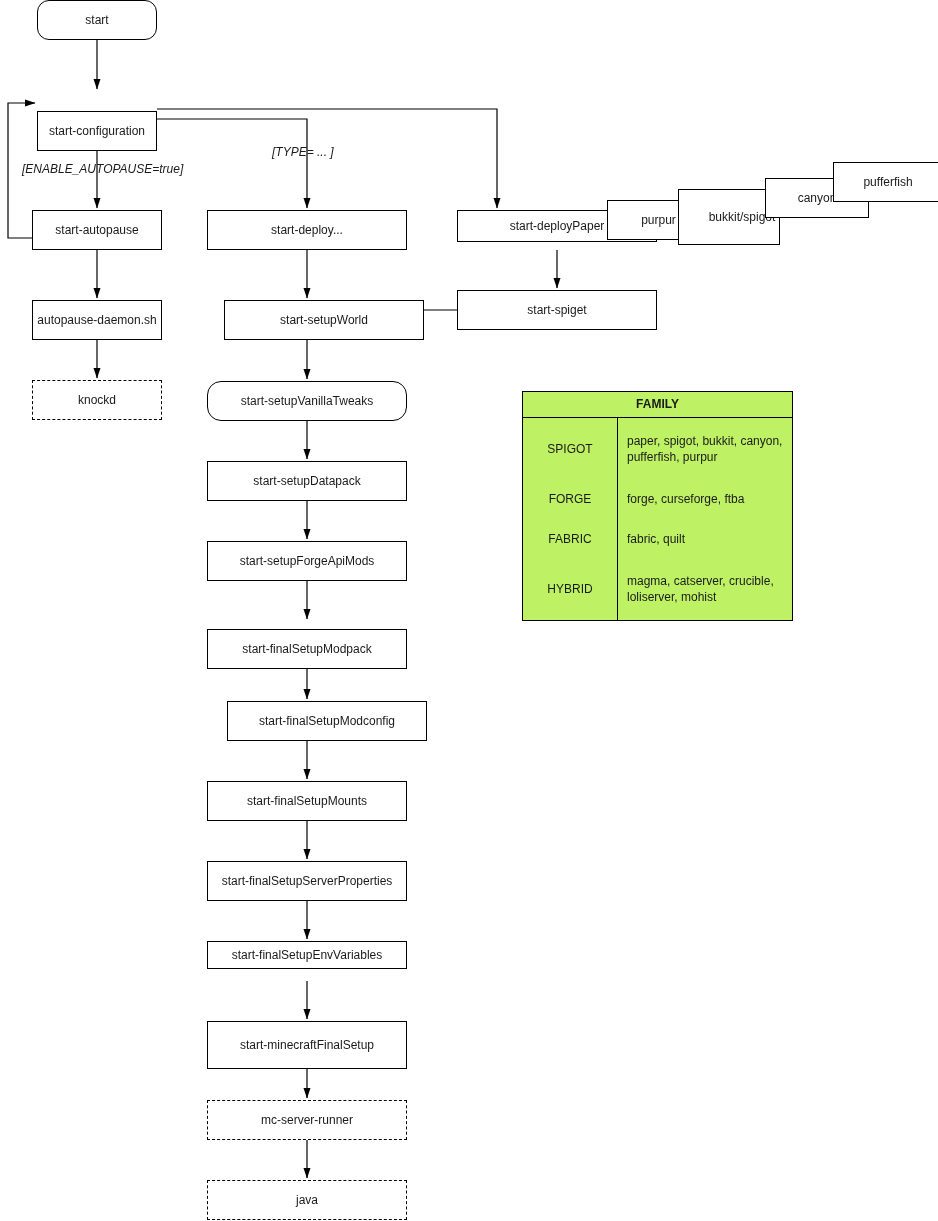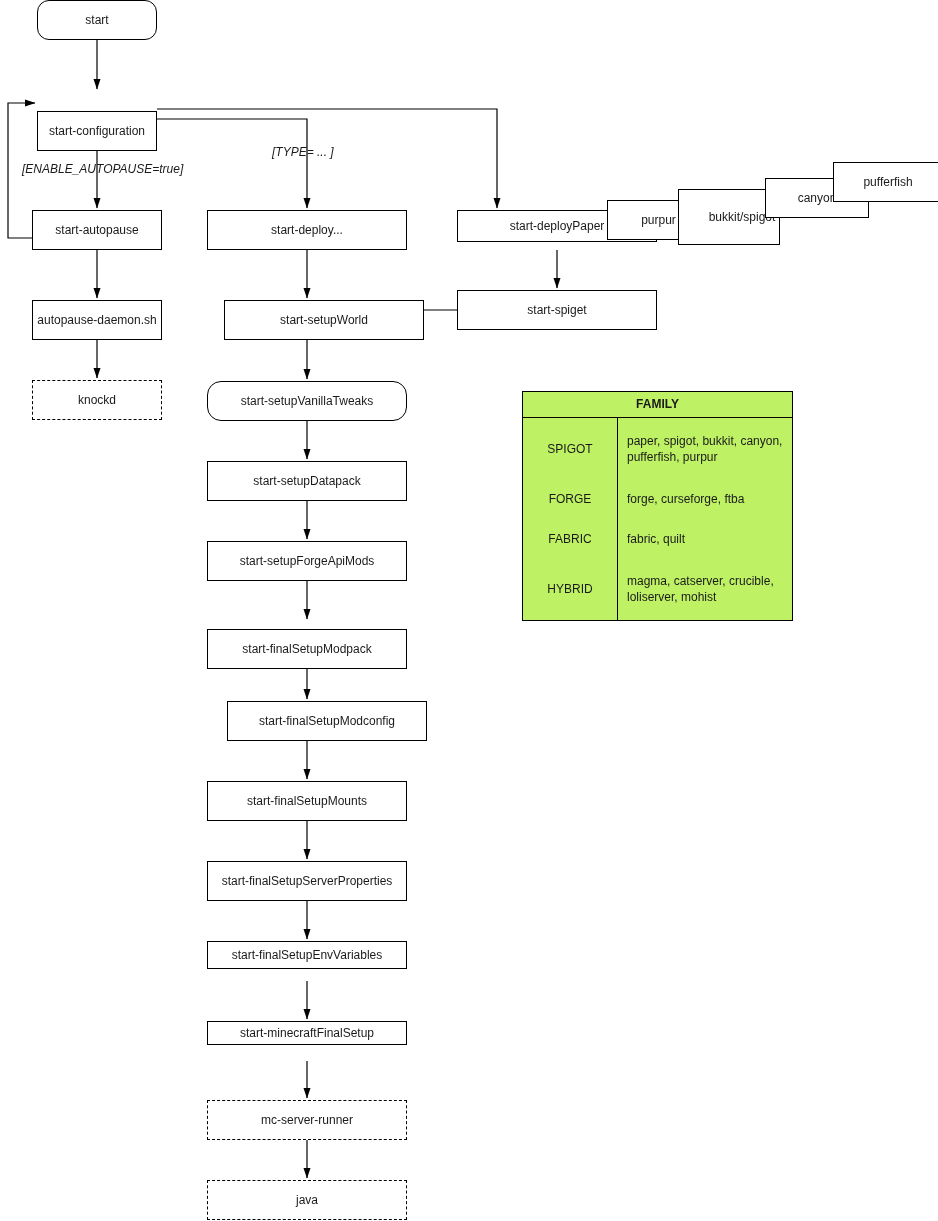--- a/index.html
+++ b/index.html
@@ -139,21 +139,21 @@
   <div class="node" style="left:207px; top:210px;  width:200px; height:40px;">start-deploy...</div>
   <div class="node" style="left:224px; top:300px;  width:200px; height:40px;">start-setupWorld</div>
   <div class="node" style="left:207px; top:381px;  width:200px; height:40px;border-radius:14px;">start-setupVanillaTweaks</div>
   <div class="node" style="left:207px; top:461px;  width:200px; height:40px;">start-setupDatapack</div>
   <div class="node" style="left:207px; top:541px;  width:200px; height:40px;">start-setupForgeApiMods</div>
   <div class="node" style="left:207px; top:629px;  width:200px; height:40px;">start-finalSetupModpack</div>
   <div class="node" style="left:207px; top:701px; width:200px; height:40px;margin-left:20px;">start-finalSetupModconfig</div>
   <div class="node" style="left:207px; top:781px;  width:200px; height:40px;">start-finalSetupMounts</div>
   <div class="node" style="left:207px; top:861px; width:200px; height:40px;">start-finalSetupServerProperties</div>
   <div class="node" style="left:207px; top:941px; width:200px; height:28px;">start-finalSetupEnvVariables</div>
-  <div class="node" style="left:207px; top:1021px; width:200px; height:24px;">start-minecraftFinalSetup</div>
+  <div class="node" style="left:207px; top:1021px; width:200px; height:48px;">start-minecraftFinalSetup</div>
   <div class="node dashed" style="left:207px; top:1100px; width:200px; height:40px;">mc-server-runner</div>
   <div class="node dashed" style="left:207px; top:1180px; width:200px; height:40px;">java</div>
 
   <div class="node" style="left:457px; top:210px; width:200px; height:32px;">start-deployPaper</div>
   <div class="node" style="left:607px; top:200px; width:103px; height:40px;">purpur</div>
   <div class="node" style="left:678px; top:189px; width:102px; height:56px;padding-left:30px;">bukkit/spigot</div>
   <div class="node" style="left:765px; top:178px; width:104px; height:40px;">canyon</div>
   <div class="node" style="left:833px; top:162px; width:110px; height:40px;text-align:right;">pufferfish</div>
   <div class="node" style="left:457px; top:290px; width:200px; height:40px;">start-spiget</div>
 

